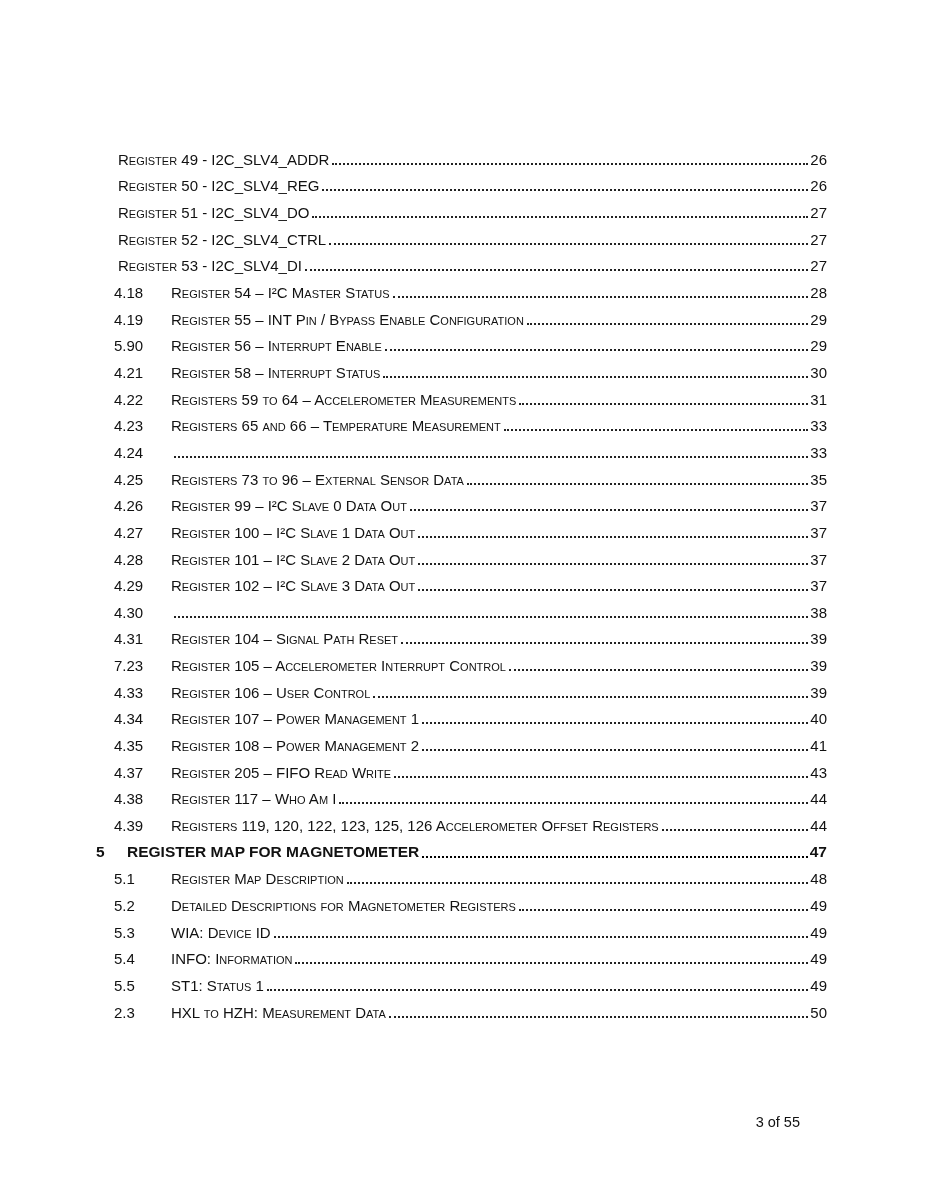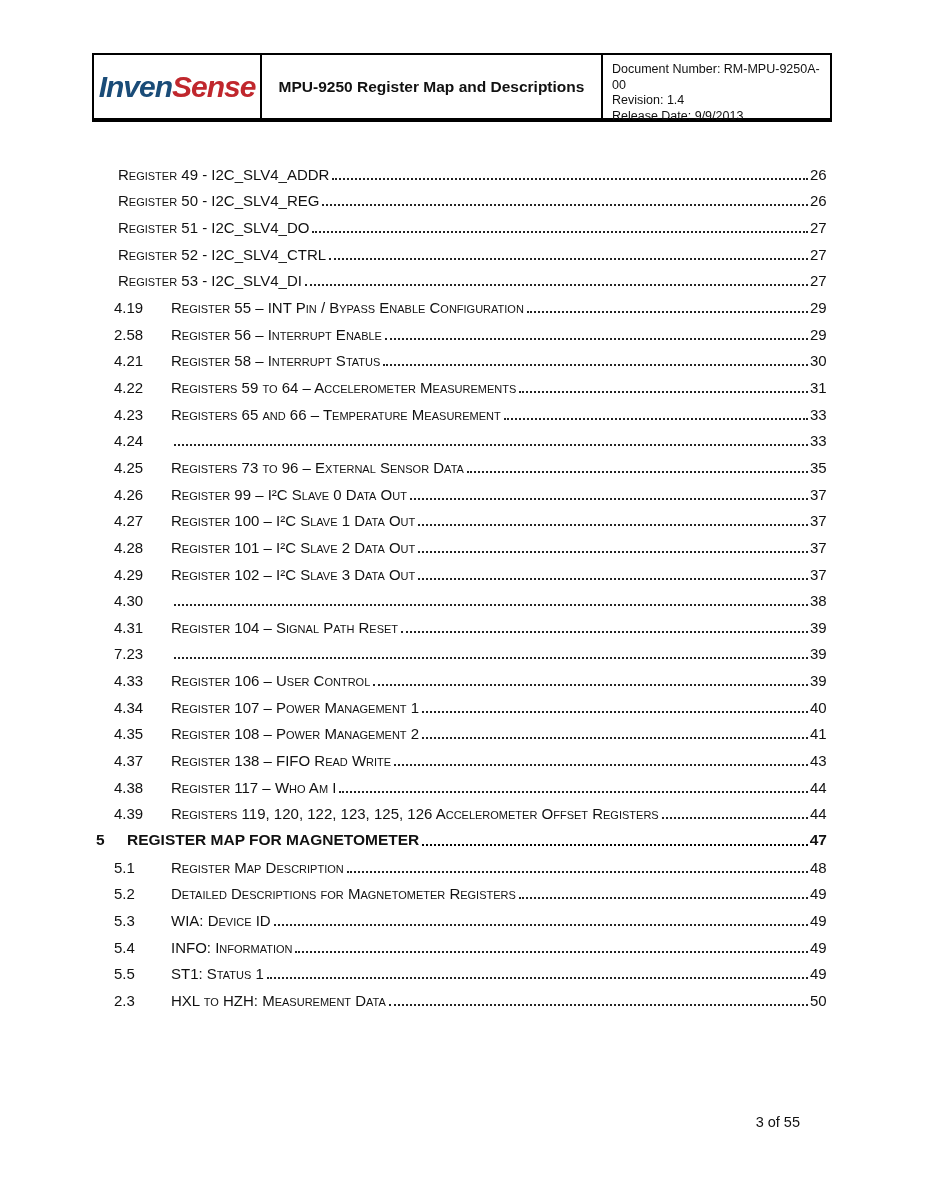--- a/index.html
+++ b/index.html
@@ -53,21 +53,21 @@
   .info-cell {
     flex: 1;
     padding: 7px 4px 0 9px;
     font-size: 12.5px;
     line-height: 1.24;
   }
 
   
   .toc {
     position: absolute;
-    top: 159px;
+    top: 144px;
     left: 96px;
     width: 731px;
   }
   .toc-row {
     height: 26.66px;
     display: flex;
     align-items: flex-end;
     padding-bottom: 3px;
     box-sizing: border-box;
     font-size: 15px;
@@ -84,50 +84,37 @@
     font-size: 15.5px;
   }
   .toc-title { flex: none; }
   .toc-leader {
     flex: 1;
     border-bottom: 2px dotted #222;
     margin: 0 2px 3px 3px;
     min-width: 10px;
   }
   .toc-row.top .toc-leader { border-bottom-color: #000; }
-  .toc-page { flex: none; min-width: 17px; }
+  .toc-page { flex: none; min-width: 17px; text-align: right; }
 
   
   .footer {
     position: absolute;
     top: 1114px;
     left: 92px;
     width: 708px;
     text-align: right;
     font-size: 14.5px;
   }
 </style>
 </head>
 <body>
 
 <div class="page">
 
-  <div class="header">
-    <div class="cell logo-cell">
-      <span class="logo"><span style="color: rgb(26, 76, 120);">Inven</span><span style="color: rgb(192, 39, 45);">Sense</span></span>
-    </div>
-    <div class="cell title-cell">
-      <span class="doc-title">MPU-9250 Register Map and Descriptions</span>
-    </div>
-    <div class="cell info-cell">
-      <div>Document Number: RM-MPU-9250A-00</div>
-      <div>Revision: 1.4</div>
-      <div>Release Date: 9/9/2013</div>
-    </div>
-  </div>
 
   <div class="toc">
       <div class="toc-row plain">
       <span class="toc-num"></span>
       <span class="toc-title">Register 49 - I2C_SLV4_ADDR</span>
       <span class="toc-leader"></span>
       <span class="toc-page">26</span>
     </div>
       <div class="toc-row plain">
       <span class="toc-num"></span>
@@ -145,29 +132,35 @@
       <span class="toc-num"></span>
       <span class="toc-title">Register 52 - I2C_SLV4_CTRL</span>
       <span class="toc-leader"></span>
       <span class="toc-page">27</span>
     </div>
       <div class="toc-row plain">
       <span class="toc-num"></span>
       <span class="toc-title">Register 53 - I2C_SLV4_DI</span>
       <span class="toc-leader"></span>
       <span class="toc-page">27</span>
+    </div>
+      <div class="toc-row sub">
+      <span class="toc-num">4.18</span>
+      <span class="toc-title">Register 54 – I²C Master Status</span>
+      <span class="toc-leader"></span>
+      <span class="toc-page">28</span>
     </div>
       <div class="toc-row sub">
       <span class="toc-num">4.19</span>
       <span class="toc-title">Register 55 – INT Pin / Bypass Enable Configuration</span>
       <span class="toc-leader"></span>
       <span class="toc-page">29</span>
     </div>
       <div class="toc-row sub">
-      <span class="toc-num">2.58</span>
+      <span class="toc-num">5.90</span>
       <span class="toc-title">Register 56 – Interrupt Enable</span>
       <span class="toc-leader"></span>
       <span class="toc-page">29</span>
     </div>
       <div class="toc-row sub">
       <span class="toc-num">4.21</span>
       <span class="toc-title">Register 58 – Interrupt Status</span>
       <span class="toc-leader"></span>
       <span class="toc-page">30</span>
     </div>
@@ -224,20 +217,21 @@
       <span class="toc-page">38</span>
     </div>
       <div class="toc-row sub">
       <span class="toc-num">4.31</span>
       <span class="toc-title">Register 104 – Signal Path Reset</span>
       <span class="toc-leader"></span>
       <span class="toc-page">39</span>
     </div>
       <div class="toc-row sub">
       <span class="toc-num">7.23</span>
+      <span class="toc-title">Register 105 – Accelerometer Interrupt Control</span>
       <span class="toc-leader"></span>
       <span class="toc-page">39</span>
     </div>
       <div class="toc-row sub">
       <span class="toc-num">4.33</span>
       <span class="toc-title">Register 106 – User Control</span>
       <span class="toc-leader"></span>
       <span class="toc-page">39</span>
     </div>
       <div class="toc-row sub">
@@ -247,21 +241,21 @@
       <span class="toc-page">40</span>
     </div>
       <div class="toc-row sub">
       <span class="toc-num">4.35</span>
       <span class="toc-title">Register 108 – Power Management 2</span>
       <span class="toc-leader"></span>
       <span class="toc-page">41</span>
     </div>
       <div class="toc-row sub">
       <span class="toc-num">4.37</span>
-      <span class="toc-title">Register 138 – FIFO Read Write</span>
+      <span class="toc-title">Register 205 – FIFO Read Write</span>
       <span class="toc-leader"></span>
       <span class="toc-page">43</span>
     </div>
       <div class="toc-row sub">
       <span class="toc-num">4.38</span>
       <span class="toc-title">Register 117 – Who Am I</span>
       <span class="toc-leader"></span>
       <span class="toc-page">44</span>
     </div>
       <div class="toc-row sub">

